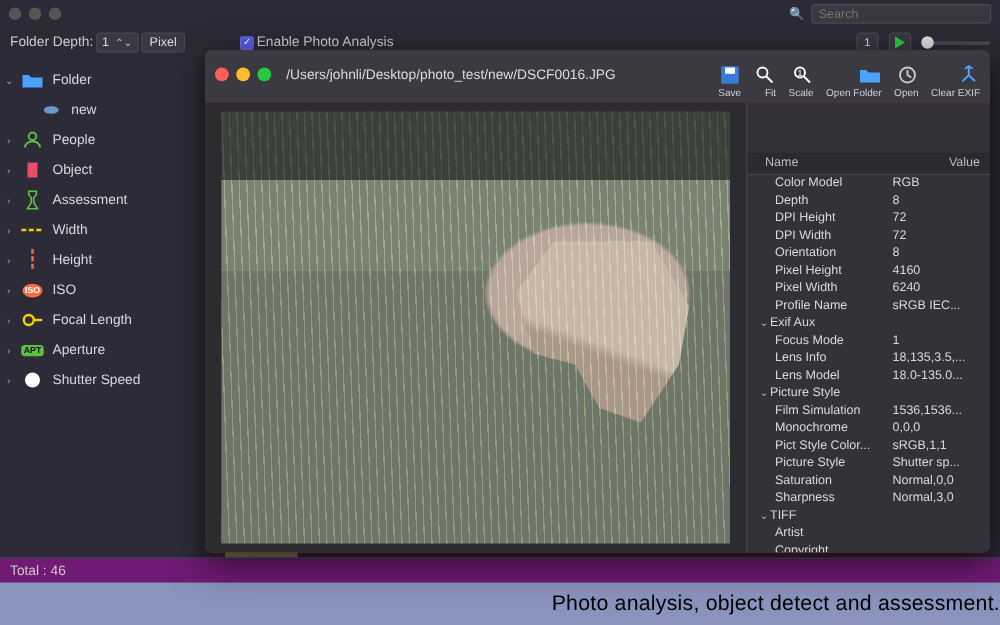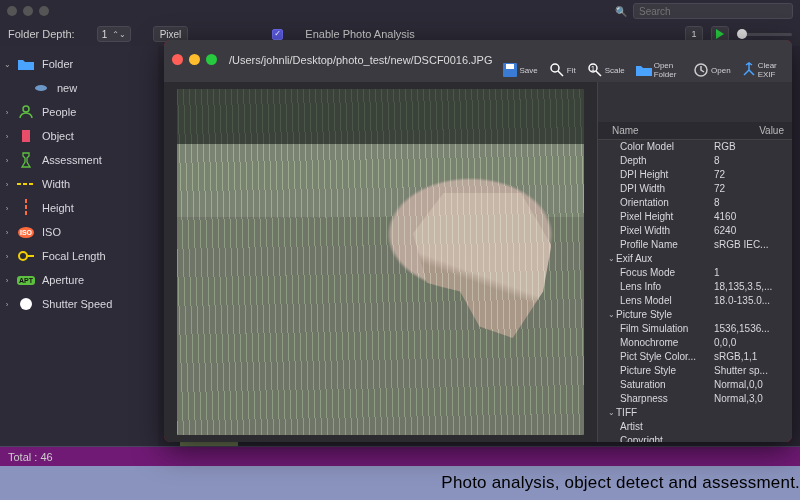--- a/index.html
+++ b/index.html
@@ -4,25 +4,25 @@
 <style>
 * { margin: 0; padding: 0; box-sizing: border-box; font-family: -apple-system, "Helvetica Neue", Arial, sans-serif; }
 html, body { width: 800px; height: 500px; overflow: hidden; background: #1a1a1f; color: #d0d0d5; }
 
 .root { width: 800px; height: 500px; position: relative; background: #2a2533; }
 
 
 .titlebar { height: 22px; background: #2c2a36; display: flex; align-items: center; padding: 0 7px; gap: 6px; }
 .tl { width: 10px; height: 10px; border-radius: 50%; background: #555; }
 .titlebar .search-wrap { margin-left: auto; display: flex; align-items: center; gap: 5px; }
-.titlebar .search-wrap input { background: #3a3840; border: 1px solid #4a4852; border-radius: 3px; height: 16px; width: 160px; font-size: 10px; color: #ccc; padding: 0 5px; }
+.titlebar .search-wrap input { background: #3a3840; border: 1px solid #4a4852; border-radius: 3px; height: 16px; width: 144px; font-size: 10px; color: #ccc; padding: 0 5px; }
 .ic-search { font-size: 10px; color: #888; }
 
 
-.toolbar { height: 24px; background: #2c2a36; display: flex; align-items: center; font-size: 11px; color: #ccc; padding: 0 8px; gap: 22px; }
+.toolbar { height: 24px; background: #2c2a36; display: flex; align-items: center; font-size: 11px; color: #ccc; padding: 0 8px; gap: 2px; }
 .dropdown-small { background: #3a3840; border: 1px solid #4a4852; border-radius: 3px; width: 34px; height: 16px; display: inline-flex; align-items: center; justify-content: space-between; font-size: 10px; color: #ddd; padding: 0 4px; }
 .chev { font-size: 8px; color: #ccc; }
 .btn-plain { background: #3a3840; border: 1px solid #4a4852; border-radius: 3px; height: 16px; font-size: 10px; color: #ddd; padding: 0 6px; display: inline-flex; align-items: center; }
 .chk { width: 11px; height: 11px; border-radius: 2px; background: #5a5ae0; border: 1px solid #6a6af0; position: relative; display: inline-block; }
 .chk::after { content: "✓"; color: #fff; font-size: 8px; position: absolute; left: 1px; top: -1px; }
 .tb-right { margin-left: auto; display: flex; align-items: center; gap: 8px; }
 .stepbtn { width: 18px; height: 16px; background: #3a3840; border: 1px solid #4a4852; border-radius: 3px; display: inline-flex; align-items: center; justify-content: center; font-size: 9px; color: #ddd; }
 .playbtn svg { display: block; }
 .slider-track { width: 55px; height: 3px; background: #4a4852; border-radius: 2px; position: relative; }
 .slider-knob { position: absolute; left: 0; top: -4px; width: 10px; height: 10px; border-radius: 50%; background: #ddd; }
@@ -50,21 +50,21 @@
 
 
 .win { position: absolute; left: 164px; top: 40px; right: 8px; bottom: 58px; background: #b91c1c; border-radius: 6px; box-shadow: 0 8px 30px rgba(0,0,0,0.6); overflow: hidden; display: flex; flex-direction: column; }
 .win-head { height: 42px; background: #3a3a40; display: flex; align-items: flex-end; padding: 0 8px 3px; gap: 8px; }
 .traffic { display: flex; gap: 6px; align-items: center; margin-right: 4px; align-self: center; }
 .tl-r { width: 11px; height: 11px; border-radius: 50%; background: #ff5f56; }
 .tl-y { width: 11px; height: 11px; border-radius: 50%; background: #ffbd2e; }
 .tl-g { width: 11px; height: 11px; border-radius: 50%; background: #27c93f; }
 .win-path { font-size: 11px; color: #ddd; align-self: center; }
 .win-tools { margin-left: auto; display: flex; gap: 10px; }
-.tool { display: flex; align-items: center; gap: 1px; color: #cfcfd5; }
+.tool { display: flex; flex-direction: column; align-items: flex-end; gap: 1px; color: #cfcfd5; }
 .tool-ic { width: 18px; height: 18px; display: flex; align-items: center; justify-content: center; }
 .tool-lbl { font-size: 8px; color: #cfcfd5; }
 
 .win-body { flex: 1; display: flex; min-height: 0; }
 .canvas { flex: 1; background: #2b2b30; display: flex; align-items: center; justify-content: center; }
 .photo { width: 94%; height: 96%; margin: auto;
   background:
     radial-gradient(circle at 63% 45%, #fff 0 2.5%, #f0d548 3.5% 4.2%, transparent 4.8%),
     linear-gradient(185deg, rgba(0,0,0,0) 0 50%, rgba(0,0,0,0) 50%),
     radial-gradient(ellipse at 72% 42%, #b8a69a 0 19%, transparent 20%),

